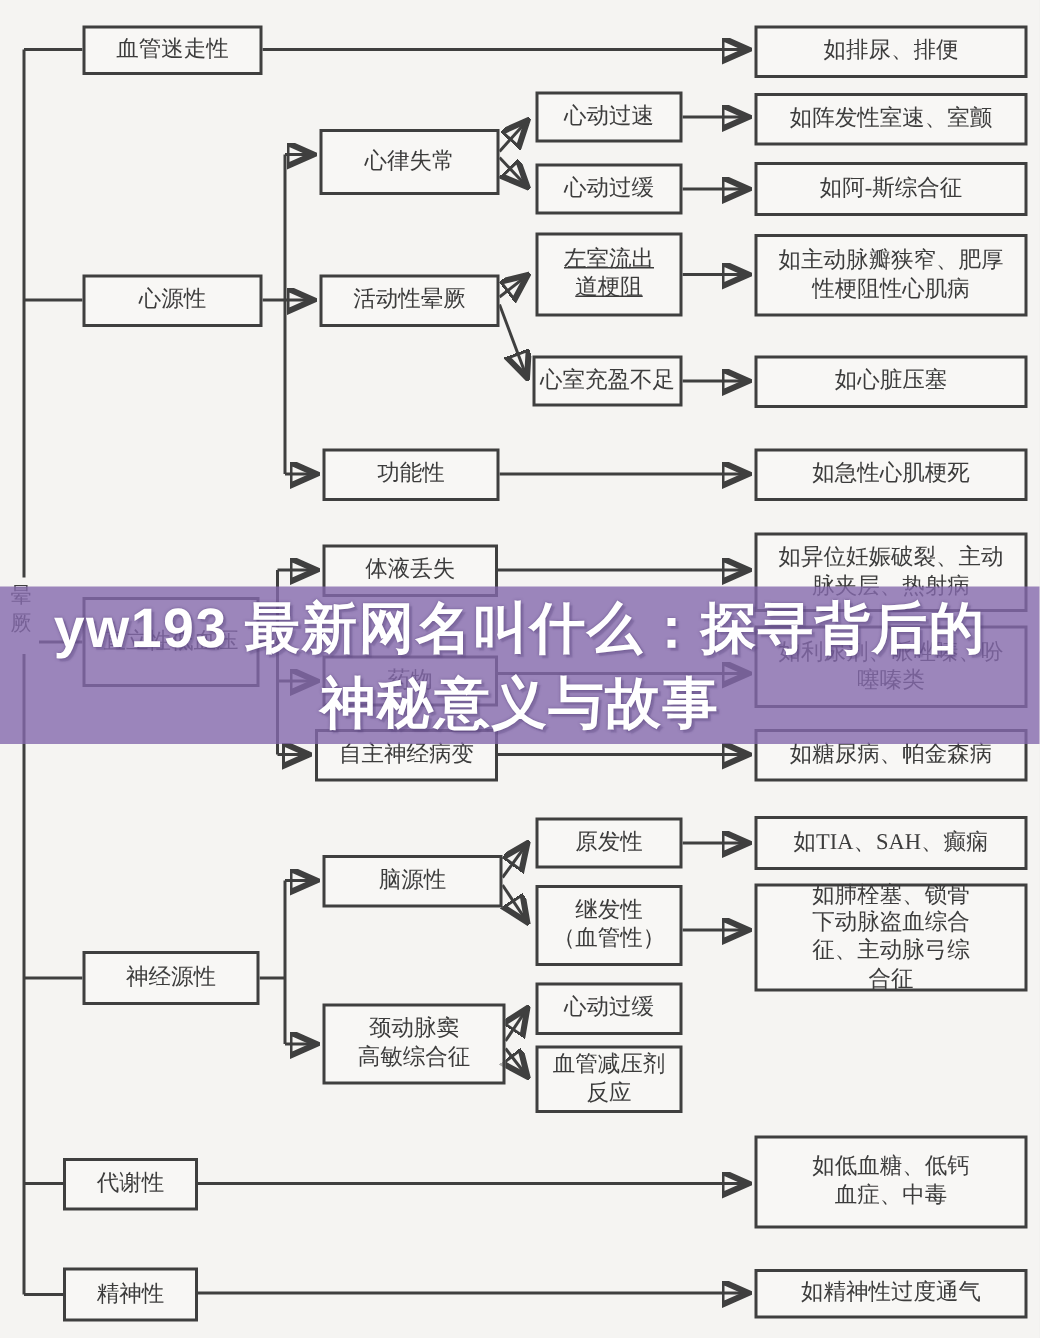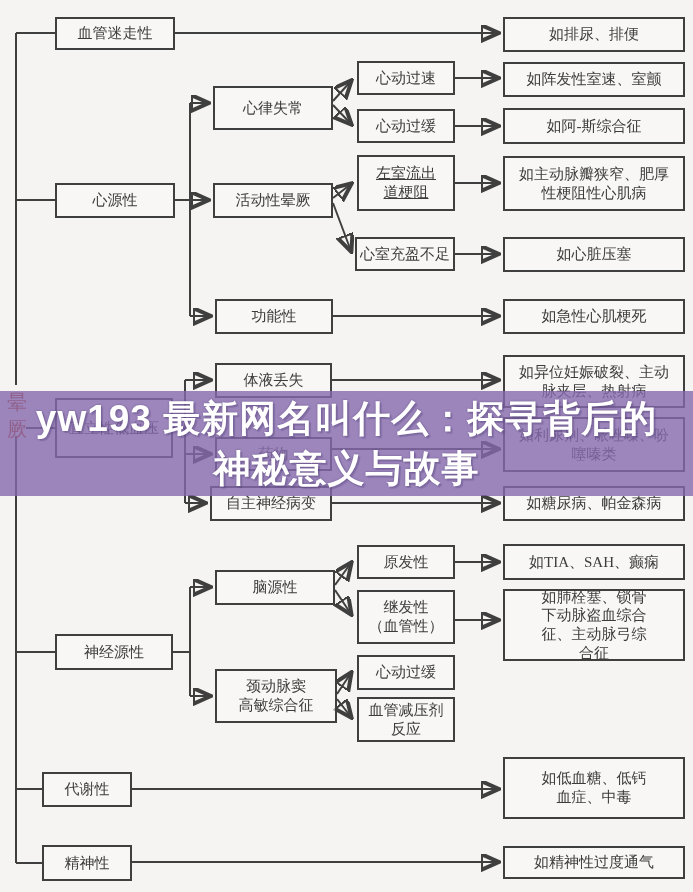--- a/index.html
+++ b/index.html
@@ -19,23 +19,23 @@
     position:absolute;z-index:2;
     border:2px solid #3f3f3f;
     background:rgba(250,249,247,0.6);
     display:flex;align-items:center;justify-content:center;
     text-align:center;color:#3c3c3c;
     font-size:15px;line-height:1.25;
     box-sizing:border-box;
   }
   .node span{white-space:pre-line;display:block;}
   .root-label{
-    position:absolute;z-index:2;color:#c2410c;
-    font-size:20px;line-height:1.35;letter-spacing:0;
-    width:20px;text-align:center;word-break:break-all;
+    position:absolute;z-index:2;color:#404040;
+    font-size:14px;line-height:1.35;letter-spacing:0;
+    width:20px;word-break:break-all;
   }
   .pad8{padding:0 8px;}
   .pad30{padding:0 30px;}
   .banner{
     position:absolute;left:0;top:391px;width:693px;height:105px;z-index:5;
     background:rgba(133,105,173,0.80);
     display:flex;flex-direction:column;align-items:center;justify-content:center;
     gap:2px;
   }
   .banner .bline{

